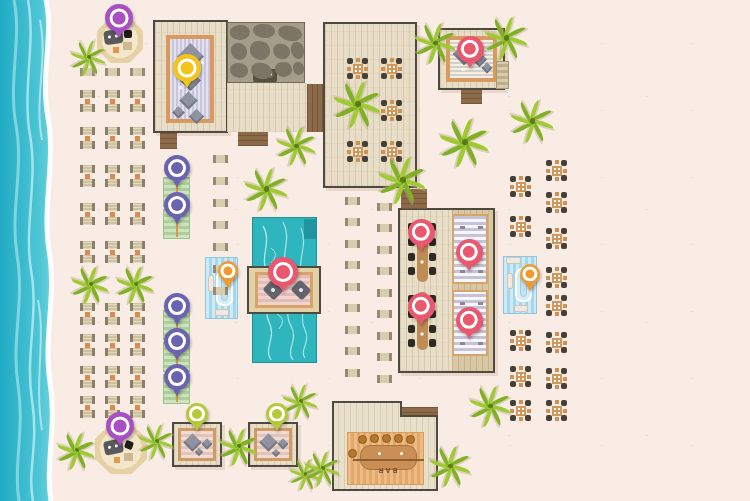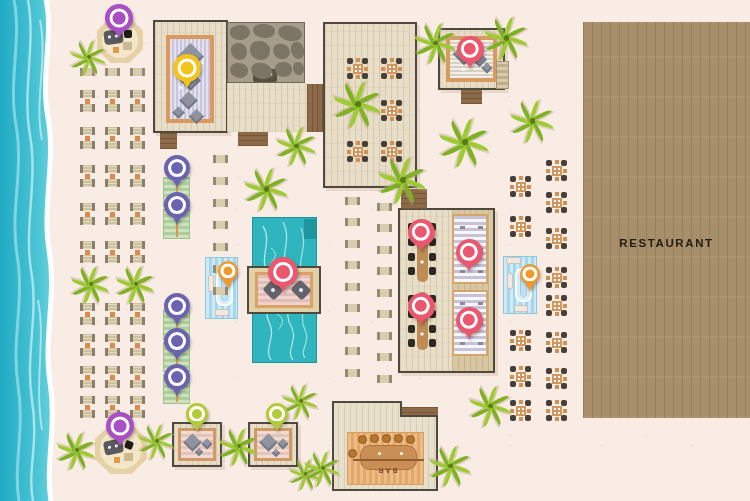--- a/index.html
+++ b/index.html
@@ -181,23 +181,20 @@
 
   <div class="deck bordered" style="left:438px;top:28px;width:67px;height:62px"></div>
   <div class="spamatH" style="left:446px;top:36px;width:51px;height:46px">
     <span class="diamond" style="left:6px;top:6px;width:16px;height:16px"></span>
     <span class="diamond" style="left:24px;top:14px;width:11px;height:11px"></span>
     <span class="diamond" style="left:33px;top:24px;width:8px;height:8px"></span>
     <span class="wdot" style="left:12px;top:28px"></span>
   </div>
   <div class="pier" style="left:461px;top:90px;width:21px;height:14px"></div>
 
-  <div class="restaurant" style="left:583px;top:22px;width:167px;height:396px">
-    <div class="restaurant-label">RESTAURANT</div>
-  </div>
 
   <div class="pool" style="left:252px;top:217px;width:65px;height:146px">
     <svg width="63" height="144" viewBox="0 0 63 144" style="position:absolute;left:0;top:0">
       <path d="M10,8 C20,24 5,40 15,56 C25,72 8,88 16,104 C24,120 10,130 18,142" stroke="#d6f3f2" stroke-width="1.3" fill="none" opacity=".8"></path>
       <path d="M30,4 C40,22 25,38 35,56 C45,74 28,90 38,108 C46,122 32,132 40,142" stroke="#e8fafa" stroke-width="1.2" fill="none" opacity=".7"></path>
       <path d="M48,10 C56,28 42,44 50,62 C58,80 44,96 52,112 C58,124 46,132 52,140" stroke="#d6f3f2" stroke-width="1.2" fill="none" opacity=".7"></path>
       <path d="M18,30 q9,6 0,15 M42,62 q-9,8 0,17 M24,96 q10,5 2,15" stroke="#ffffff" stroke-width="1" fill="none" opacity=".6"></path>
     </svg>
     <span class="ledge" style="left:51px;top:1px;width:12px;height:20px"></span>
   </div>

